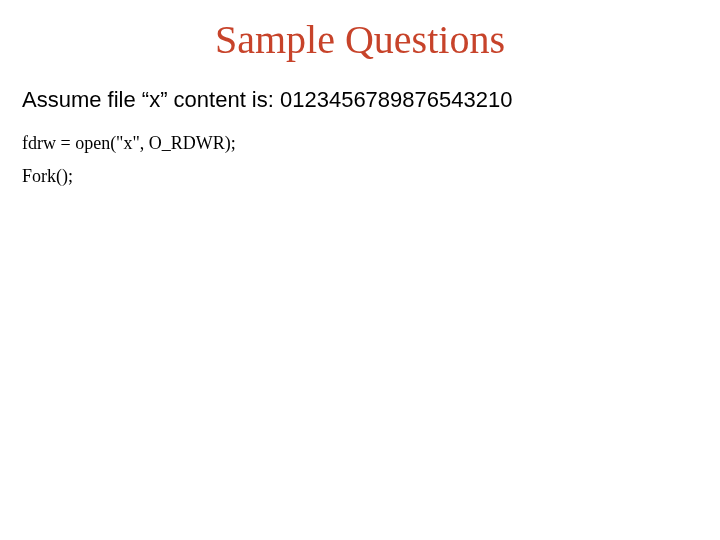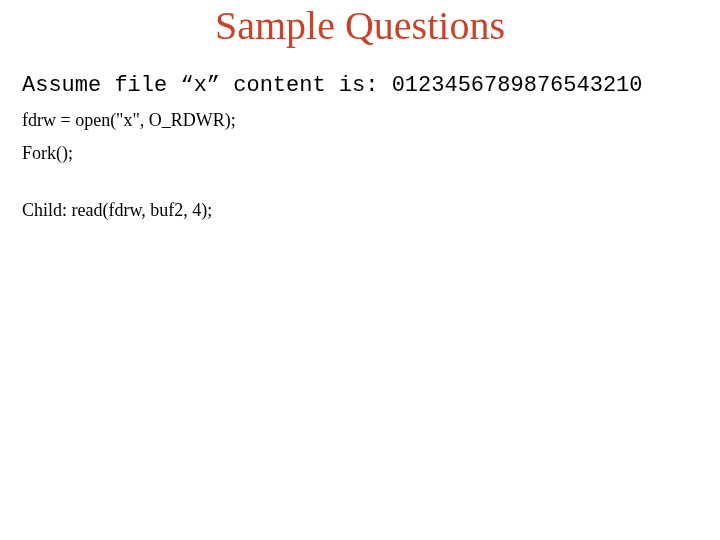--- a/index.html
+++ b/index.html
@@ -13,47 +13,46 @@
       background: #ffffff;
       font-family: "Times New Roman", Times, serif;
       color: #000000;
       position: relative;
     }
     .slide-title {
       text-align: center;
       font-size: 40px;
       color: #c7432a;
       font-weight: normal;
-      padding-top: 2px;
+      padding-top: 16px;
       padding-bottom: 24px;
       font-family: "Times New Roman", Times, serif;
     }
     .content {
       padding-left: 22px;
       padding-right: 22px;
     }
     .assume-line {
       font-size: 22px;
       color: #000000;
-      margin-bottom: 12px;
-      font-family: Liberation Mono, monospace;
+      margin-bottom: 20px;
+      font-family: Liberation Sans, sans-serif;
     }
     .code-line {
       font-size: 18px;
       color: #000000;
       margin-bottom: 12px;
       font-family: "Times New Roman", Times, serif;
     }
     .code-line.last-of-block {
       margin-bottom: 36px;
     }
   </style>
 </head>
 <body>
 
 <h1 class="slide-title">Sample Questions</h1>
 
 <div class="content">
   <p class="assume-line">Assume file “x” content is: 0123456789876543210</p>
   <p class="code-line">fdrw = open("x", O_RDWR);</p>
   <p class="code-line last-of-block">Fork();</p>
-  <p class="code-line">Child: read(fdrw, buf2, 4);</p>
 </div>
 
 </body></html>

